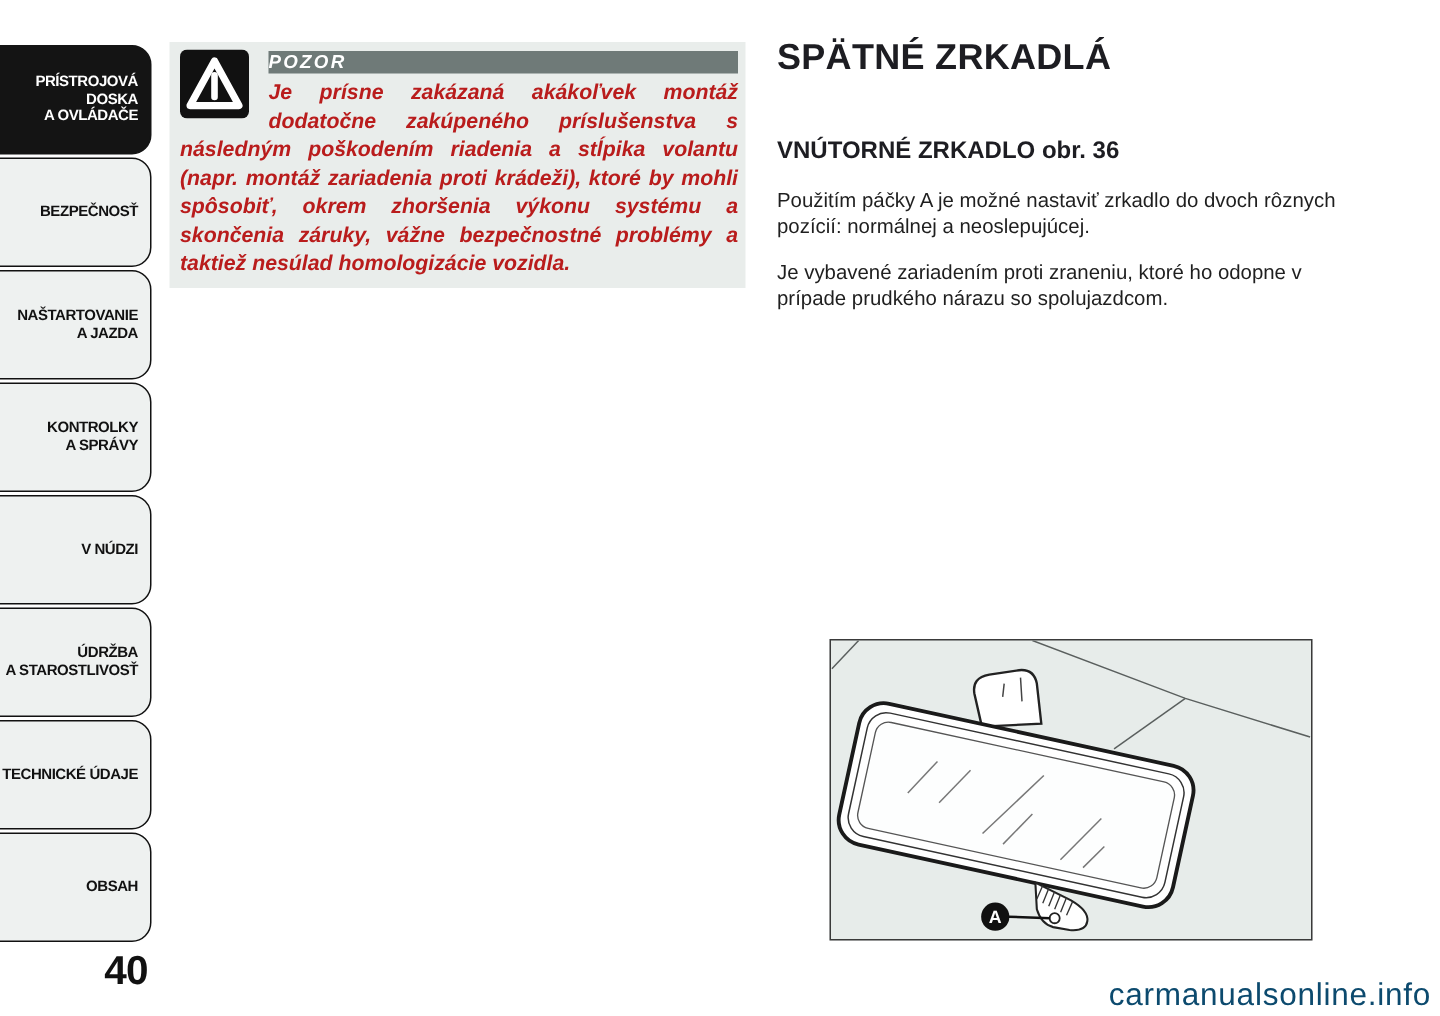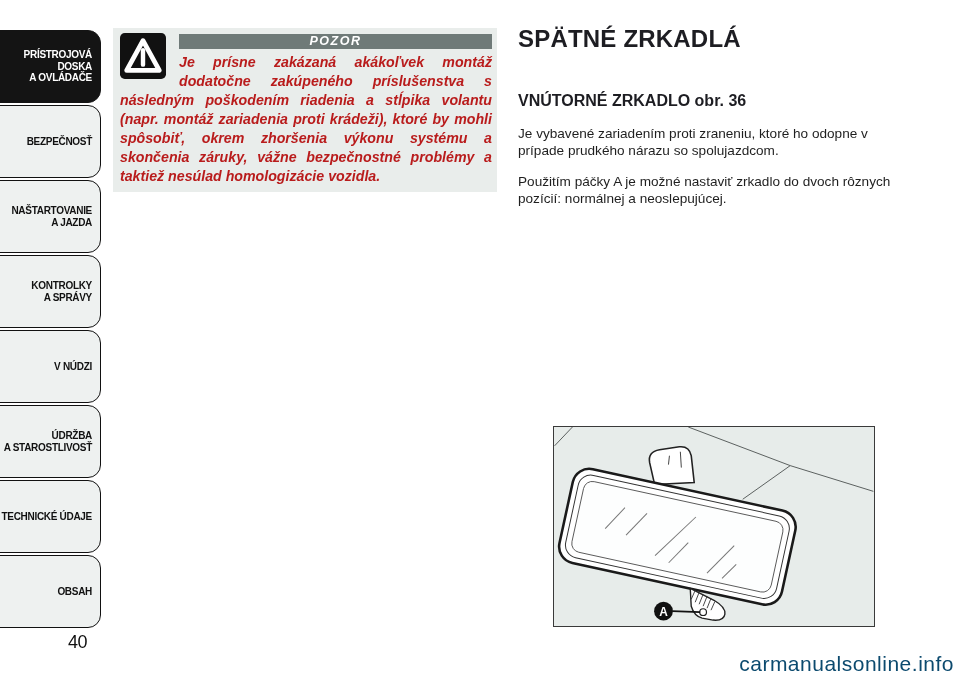--- a/index.html
+++ b/index.html
@@ -19,35 +19,36 @@
     display:flex; align-items:center; justify-content:flex-end;
     padding-right:8px;
     font-size:10px; font-weight:700; line-height:11.5px;
     letter-spacing:-0.3px; color:#111;
     text-align:right; white-space:pre-line;
   }
   .tab.active { background:#141414; border-color:#141414; color:#fff; }
 
   .page-number {
     position:absolute; left:68px; top:632px; width:32px;
-    font-size:18px; font-weight:400; color:#111; letter-spacing:-0.5px;
+    text-align:center;
+    font-size:27px; font-weight:700; color:#111; letter-spacing:-0.5px;
   }
 
   
   .warnbox {
     position:absolute; left:113px; top:28px; width:384px; height:164px;
     background:#e9edeb; padding:5px 5px 8px 7px;
   }
   .warn-icon { float:left; width:46px; height:46px; margin:0 13px 10px 0; }
   .pozor-bar {
     overflow:hidden; 
     height:15px; margin-top:1px; margin-right:0;
     background:#6f7a78; color:#fff;
     font-size:12.5px; font-weight:700; font-style:italic;
-    letter-spacing:1.5px; text-align:center; line-height:15px;
+    letter-spacing:1.5px; line-height:15px;
   }
   .warn-text {
     margin-top:4px;
     font-size:14.2px; font-weight:700; font-style:italic;
     line-height:19px; color:#b91c1c;
     text-align:justify;
   }
 
   
   .main-col { position:absolute; left:518px; top:25px; width:392px; color:#1d1d22; }
@@ -112,22 +113,22 @@
     </div>
     <div class="pozor-bar">
       <span>POZOR</span>
     </div>
     <p class="warn-text">Je prísne zakázaná akákoľvek montáž dodatočne zakúpeného príslušenstva s následným poškodením riadenia a stĺpika volantu (napr. montáž zariadenia proti krádeži), ktoré by mohli spôsobiť, okrem zhoršenia výkonu systému a skončenia záruky, vážne bezpečnostné problémy a taktiež nesúlad homologizácie vozidla.</p>
   </div>
 
   <div class="main-col">
     <h1 class="main-title">SPÄTNÉ ZRKADLÁ</h1>
     <h2 class="section-heading">VNÚTORNÉ ZRKADLO obr. 36</h2>
+    <p>Použitím páčky A je možné nastaviť zrkadlo do dvoch rôznych pozícií: normálnej a neoslepujúcej.</p>
     <p>Je vybavené zariadením proti zraneniu, ktoré ho odopne v prípade prudkého nárazu so spolujazdcom.</p>
-    <p>Použitím páčky A je možné nastaviť zrkadlo do dvoch rôznych pozícií: normálnej a neoslepujúcej.</p>
   </div>
 
   <figure class="figure">
     <div class="figure-box">
       <svg viewBox="0 0 322 201">
 
         <g stroke="#5a5f5e" stroke-width="1" fill="none">
           <path d="M18,0 L0,19"></path>
           <path d="M135,0 L238,39 L322,65"></path>
           <path d="M238,39 L190,73"></path>

